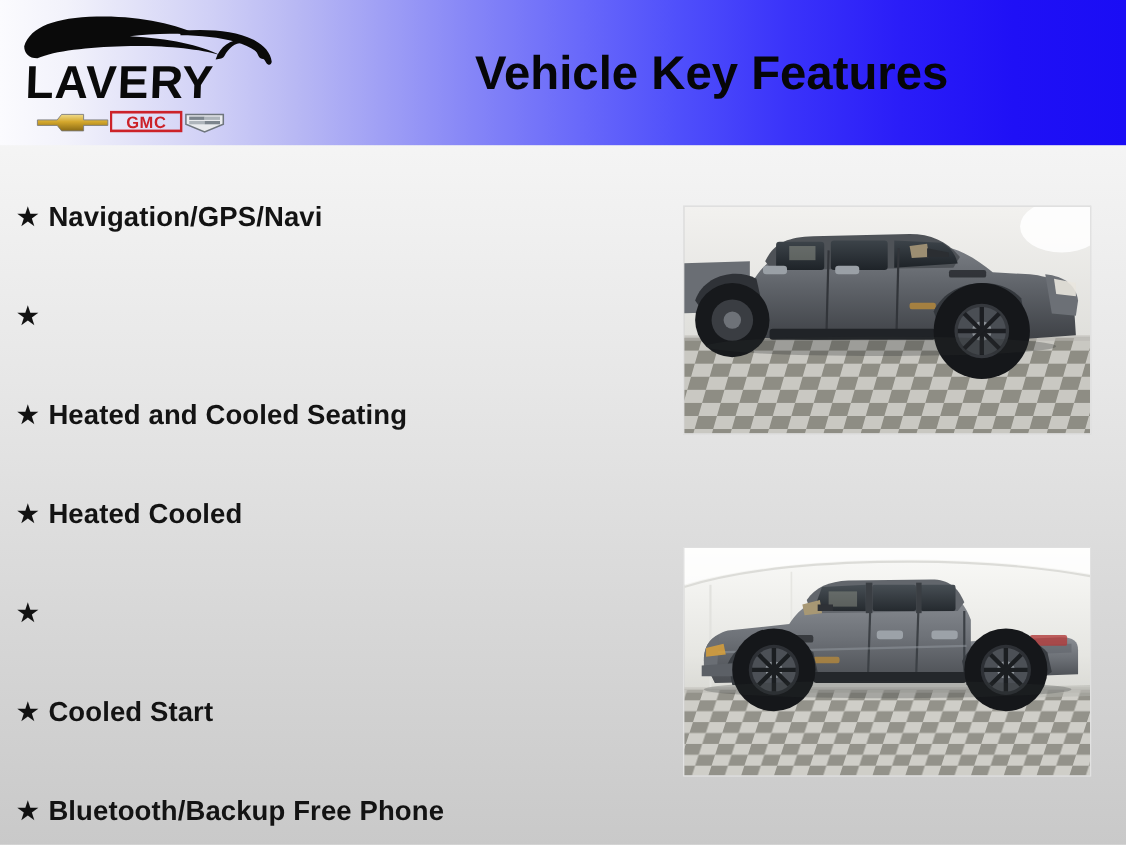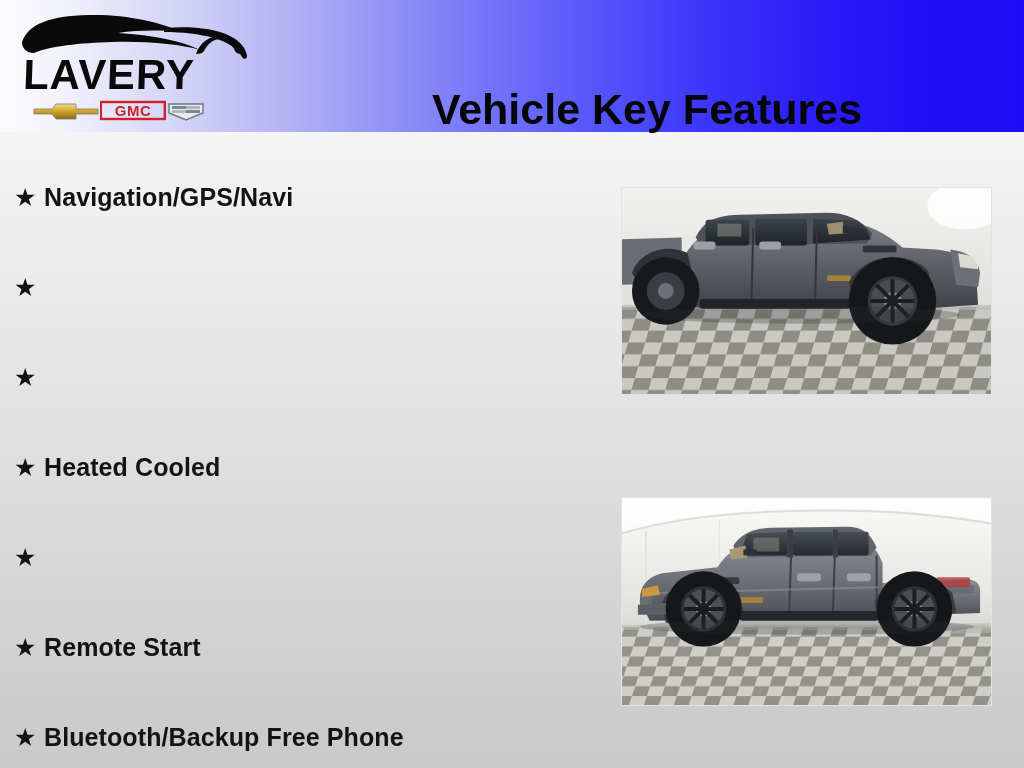--- a/index.html
+++ b/index.html
@@ -19,21 +19,20 @@
         #fbfbfe 0%, #f2f2fb 6%, #e2e2f8 12%, #cfcff6 19%,
         #b9b9f4 26%, #9f9ff5 34%, #8585f7 42%, #6a6afa 51%,
         #5050fb 60%, #3a33fa 70%, #2a1df8 80%, #1f10f6 90%, #1a0df5 100%);
   }
   .header-title {
     position:absolute; left:340px; top:38px; width:614px;
     text-align:center;
     font-size:43px; font-weight:bold; color:#060608;
     letter-spacing:0px; line-height:58px;
     white-space:nowrap;
-    margin-top:42px;
   }
 
   
   .logo { position:absolute; left:14px; top:8px; width:240px; height:116px; }
   .logo-swoosh { position:absolute; left:0; top:0; width:240px; height:62px; }
   .logo-word {
     position:absolute; left:6px; top:44px; width:236px; height:46px;
   }
   .logo-brands {
     position:absolute; left:18px; top:90px; width:212px; height:26px;
@@ -127,31 +126,32 @@
 <div class="features">
   <div class="feature-item">
     <span class="feature-bullet">★</span>
     <span class="feature-label">Navigation/GPS/Navi</span>
   </div>
   <div class="feature-item">
     <span class="feature-bullet">★</span>
   </div>
   <div class="feature-item">
     <span class="feature-bullet">★</span>
+    <span class="feature-label">Heated and Cooled Seating</span>
   </div>
   <div class="feature-item">
     <span class="feature-bullet">★</span>
     <span class="feature-label">Heated Cooled</span>
   </div>
   <div class="feature-item">
     <span class="feature-bullet">★</span>
   </div>
   <div class="feature-item">
     <span class="feature-bullet">★</span>
-    <span class="feature-label">Remote Start</span>
+    <span class="feature-label">Cooled Start</span>
   </div>
   <div class="feature-item">
     <span class="feature-bullet">★</span>
     <span class="feature-label">Bluetooth/Backup Free Phone</span>
   </div>
 </div>
 
 <div class="photo photo-top">
   <svg viewBox="0 0 371 208" preserveAspectRatio="none">
     <defs>

